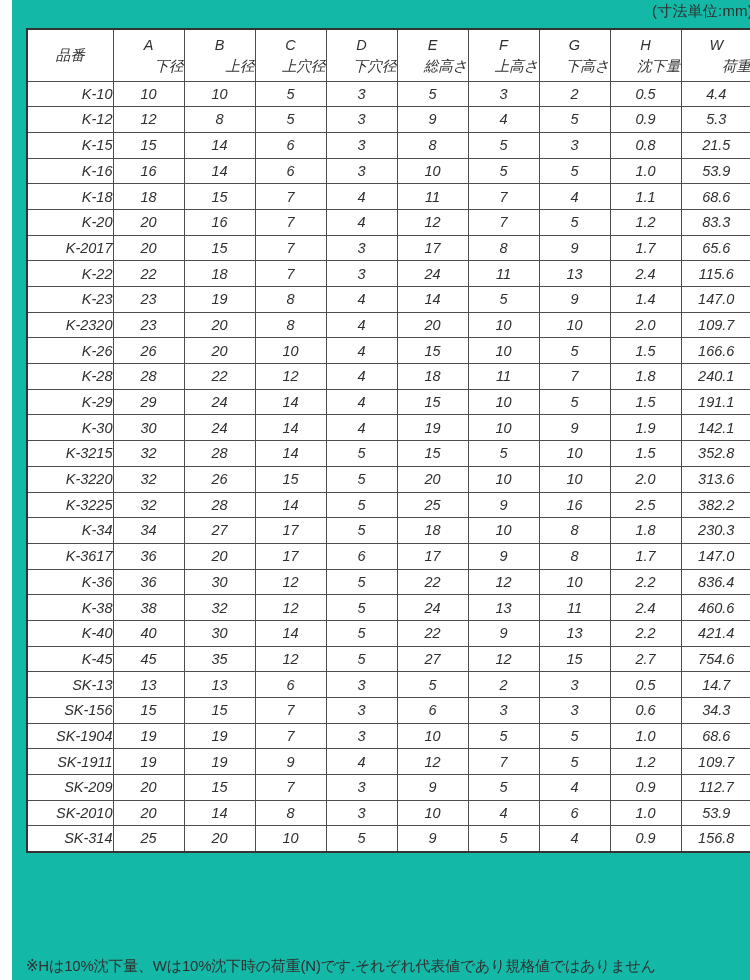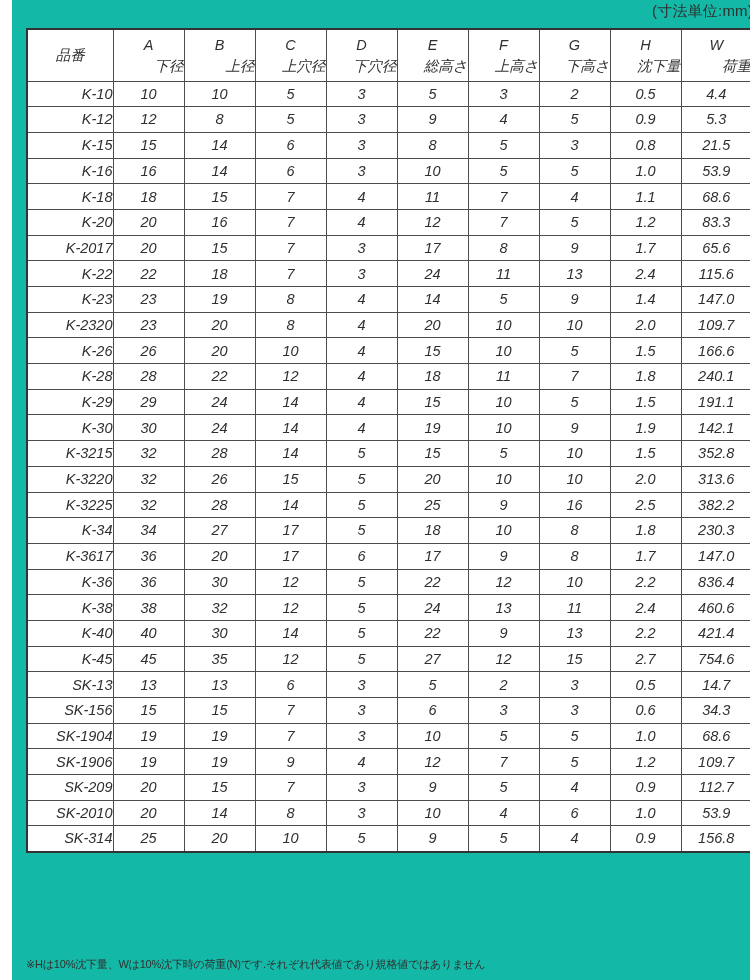--- a/index.html
+++ b/index.html
@@ -50,21 +50,21 @@
   .spec-table td.part {
     text-align: right;
     padding-left: 8px;
   }
   .col-letter { display: block; margin-bottom: 3px; }
   .col-jlabel { display: block; text-align: right; }
   .footnote {
     position: absolute;
     left: 14px;
     top: 957px;
-    font-size: 11px;
+    font-size: 15px;
     color: #2f2f2f;
     white-space: nowrap;
     letter-spacing: -0.2px;
   }
 </style>
 </head>
 <body>
 
 <div class="page">
 
@@ -431,21 +431,21 @@
           <td>19</td>
           <td>7</td>
           <td>3</td>
           <td>10</td>
           <td>5</td>
           <td>5</td>
           <td>1.0</td>
           <td>68.6</td>
         </tr>
         <tr>
-          <td class="part">SK-1906</td>
+          <td class="part">SK-1911</td>
           <td>19</td>
           <td>19</td>
           <td>9</td>
           <td>4</td>
           <td>12</td>
           <td>7</td>
           <td>5</td>
           <td>1.2</td>
           <td>109.7</td>
         </tr>

